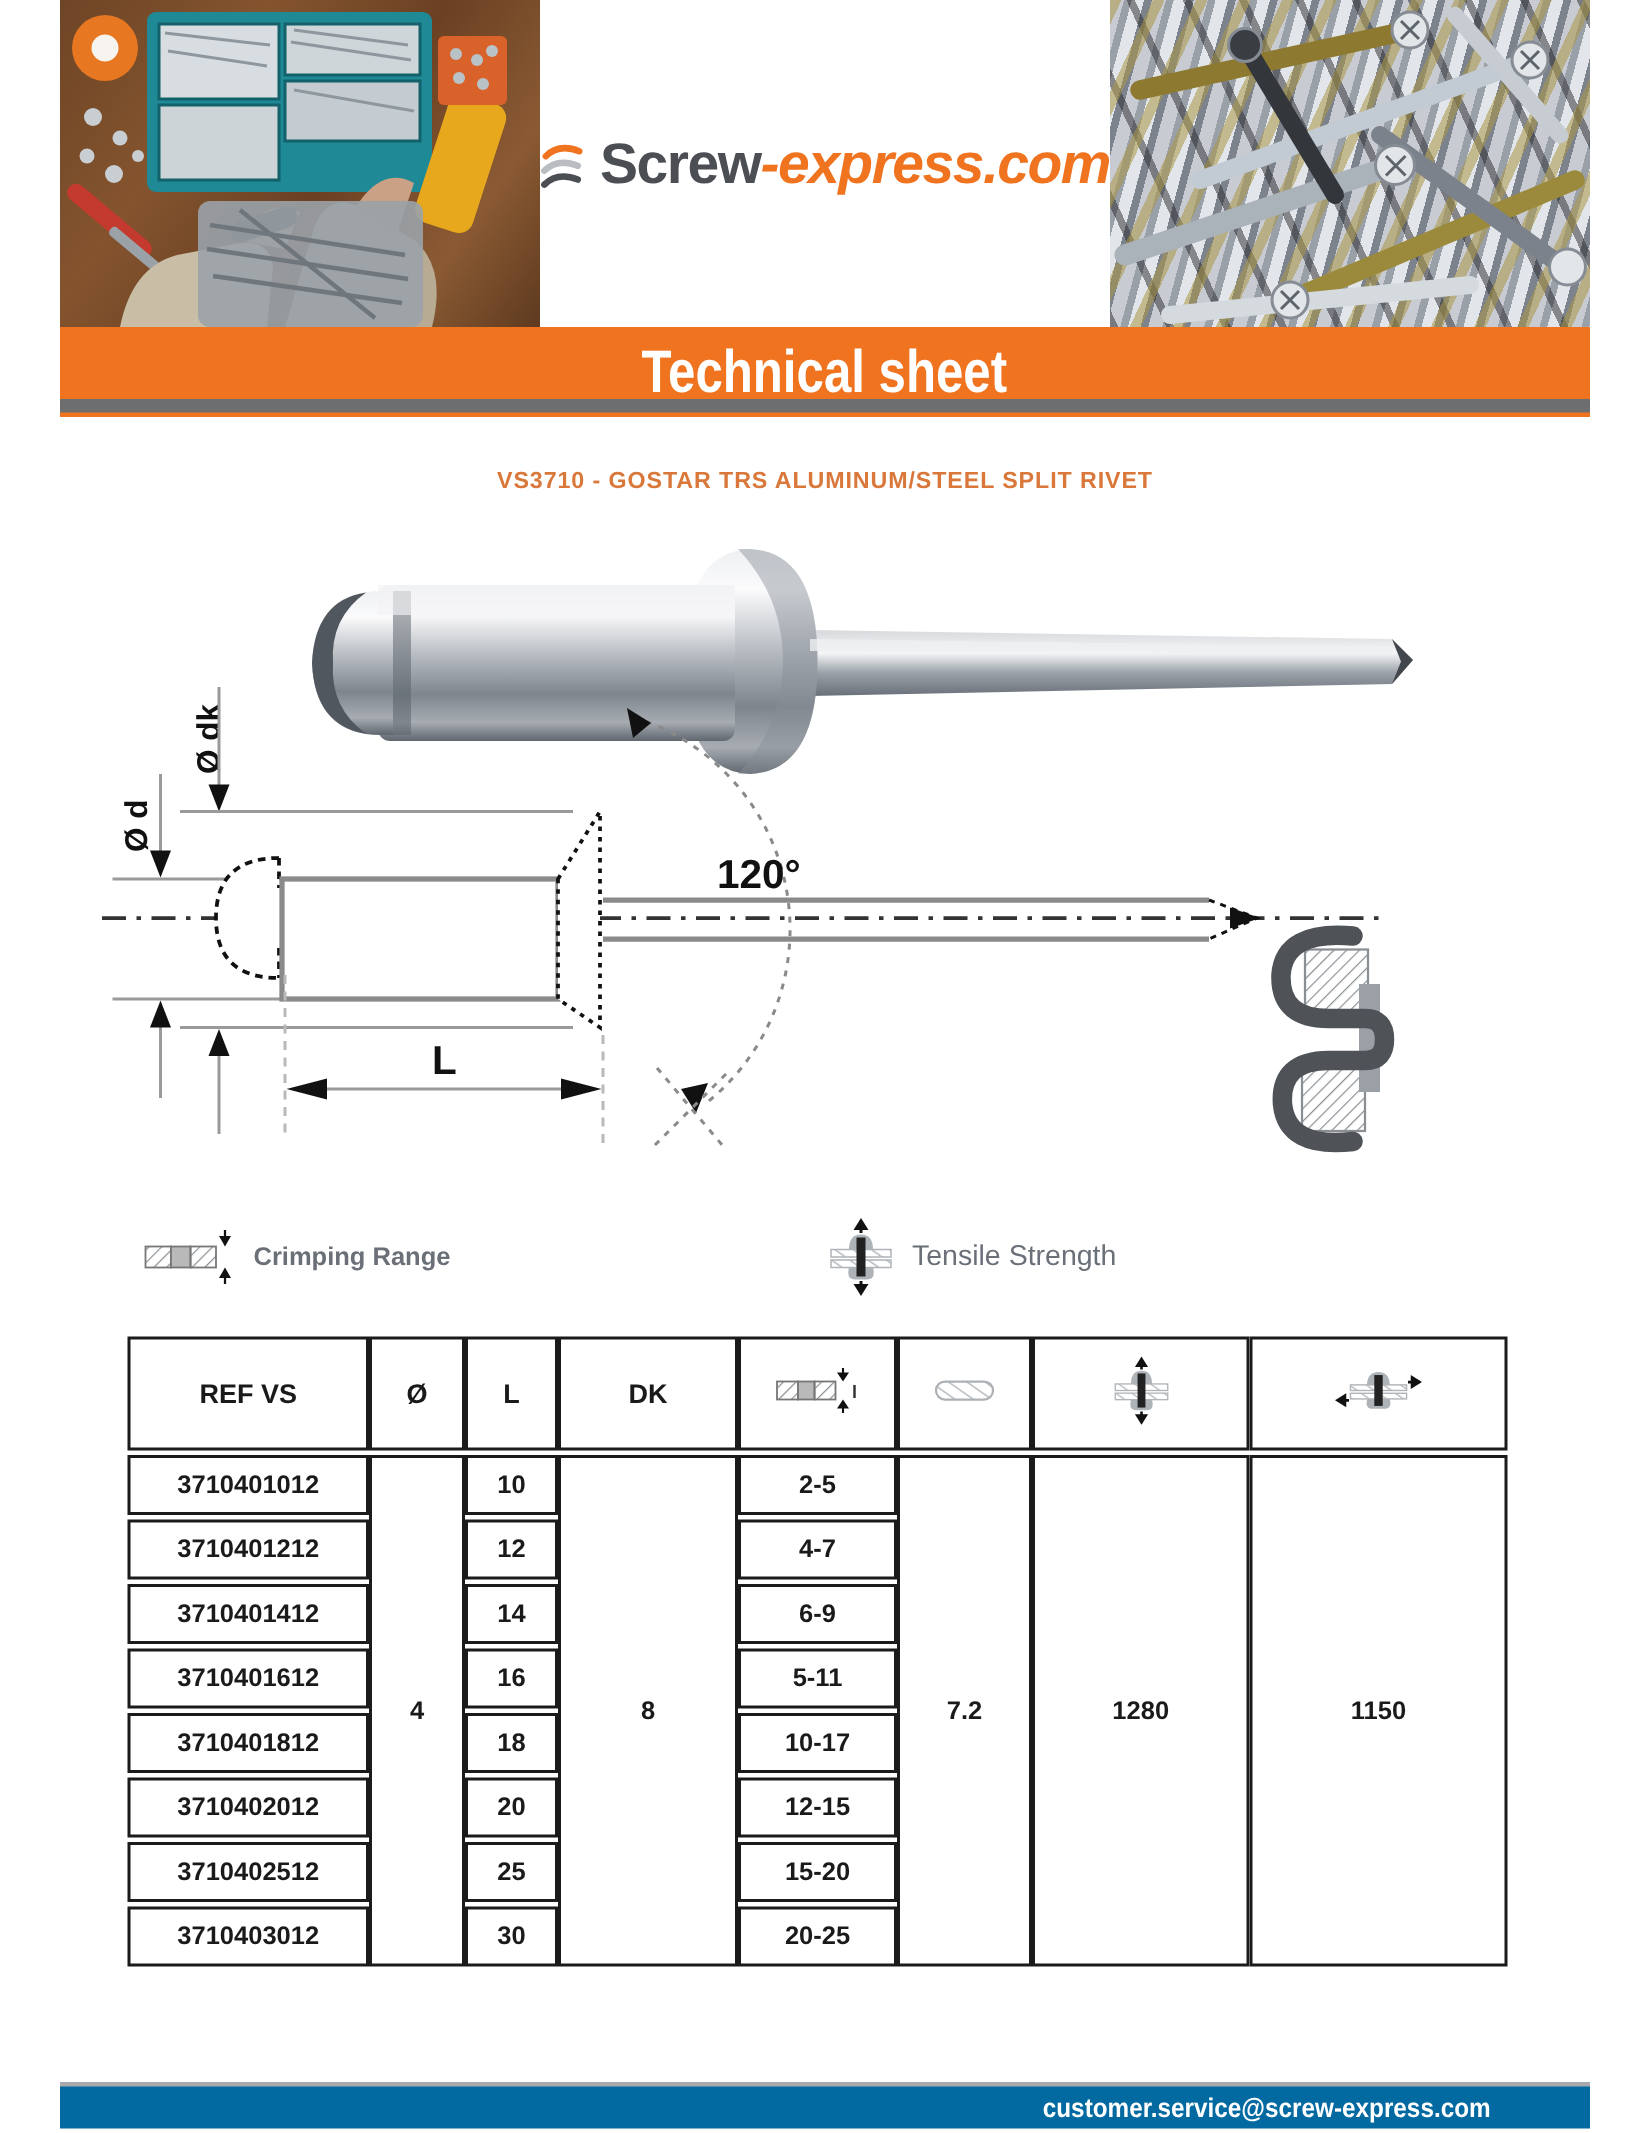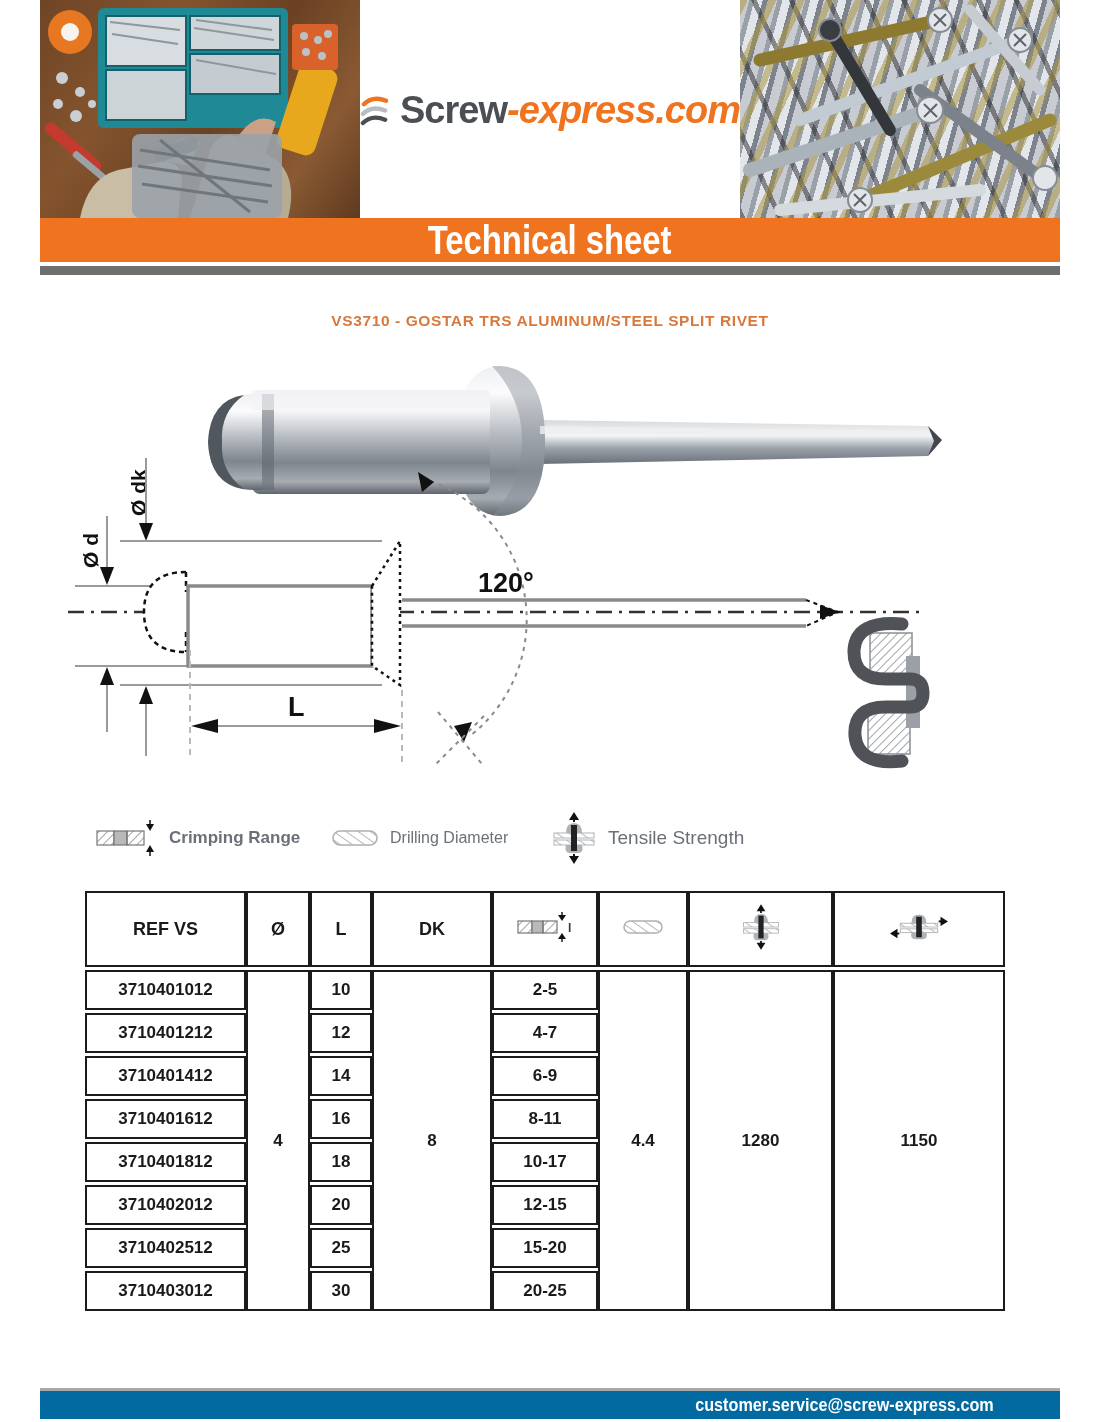--- a/index.html
+++ b/index.html
@@ -19,21 +19,21 @@
       repeating-linear-gradient(115deg, rgba(170,150,70,.55) 0 7px, rgba(0,0,0,0) 7px 26px),
       repeating-linear-gradient(65deg, rgba(40,40,44,.5) 0 5px, rgba(0,0,0,0) 5px 34px),
       repeating-linear-gradient(105deg,#c8ccd2 0 9px,#9aa0a8 9px 14px,#e2e5e9 14px 22px,#7d838c 22px 27px),
       #d8dadd;}
   .logo-wrap{left:320px;top:60px;width:380px;height:100px;display:flex;align-items:center;justify-content:center;gap:10px;background:#fff;}
   .logo-text{font-size:38px;font-weight:bold;white-space:nowrap;letter-spacing:-1px;}
   .logo-text .dark{color:#4b4f54;}
   .logo-text .orange{color:#f0731f;font-style:italic;}
 
   
-  .banner{left:40px;top:218px;width:1020px;height:44px;background:#f0731f;display:flex;align-items:center;justify-content:center;}
+  .banner{left:40px;top:218px;width:1020px;height:60px;background:#f0731f;display:flex;align-items:center;justify-content:center;}
   .banner-title{color:#ffffff;font-weight:bold;font-size:40px;letter-spacing:0px;transform:scaleX(.82);white-space:nowrap;}
   .gray-strip{left:40px;top:266px;width:1020px;height:9px;background:#6d6e70;}
 
   .sheet-title{left:0;top:312px;width:1100px;text-align:center;
     color:#d9783a;font-weight:bold;font-size:15.5px;letter-spacing:.6px;}
 
   
   .legend{left:40px;top:806px;width:1020px;height:64px;}
   .legend-item{position:absolute;top:0;display:flex;align-items:center;gap:10px;height:64px;}
   .legend-label{color:#6b7078;}
@@ -250,26 +250,20 @@
     <svg width="64" height="40" viewBox="0 0 64 40">
       <rect x="2" y="13" width="17" height="14" fill="url(#hatch)" stroke="#777" stroke-width="1.2"></rect>
       <rect x="19" y="13" width="13" height="14" fill="#b9b9b9" stroke="#777" stroke-width="1.2"></rect>
       <rect x="32" y="13" width="17" height="14" fill="url(#hatch)" stroke="#777" stroke-width="1.2"></rect>
       <line x1="55" y1="2" x2="55" y2="10" stroke="#111" stroke-width="1.5"></line>
         <polygon points="55,13 51,6 59,6" fill="#111"></polygon>
       <line x1="55" y1="38" x2="55" y2="30" stroke="#111" stroke-width="1.5"></line>
         <polygon points="55,27 51,34 59,34" fill="#111"></polygon>
     </svg>
     <span class="legend-label" style="font-size:17px;">Crimping Range</span>
-  </div>
-  <div class="legend-item" style="left:290px;">
-    <svg width="50" height="34" viewBox="0 0 50 34">
-      <rect x="3" y="10" width="44" height="14" rx="7" fill="url(#hatchL)" stroke="#adb1b5" stroke-width="1.6"></rect>
-    </svg>
-    <span class="legend-label" style="font-size:16px;">Drilling Diameter</span>
   </div>
   <div class="legend-item" style="left:510px;">
     <svg width="48" height="52" viewBox="0 0 48 52">
       <line x1="24" y1="2" x2="24" y2="10" stroke="#111" stroke-width="2"></line>
         <polygon points="24,0 19,8 29,8" fill="#111"></polygon>
       <line x1="24" y1="50" x2="24" y2="42" stroke="#111" stroke-width="2"></line>
         <polygon points="24,52 19,44 29,44" fill="#111"></polygon>
       <rect x="4" y="21" width="40" height="5" fill="url(#hatchL)" stroke="#b0b4b8" stroke-width="1"></rect>
       <rect x="4" y="28" width="40" height="5" fill="url(#hatchL)" stroke="#b0b4b8" stroke-width="1"></rect>
       <path d="M16 21 Q16 11 24 11 Q32 11 32 21 Z" fill="#aeb3b8"></path>
@@ -331,38 +325,38 @@
         <rect x="28" y="8" width="6" height="22" fill="#222"></rect>
       </svg>
     </th>
   </tr>
   <tr>
     <td>3710401012</td>
     <td rowspan="8">4</td>
     <td>10</td>
     <td rowspan="8">8</td>
     <td>2-5</td>
-    <td rowspan="8">4.4</td>
+    <td rowspan="8">7.2</td>
     <td rowspan="8">1280</td>
     <td rowspan="8">1150</td>
   </tr>
   <tr>
     <td>3710401212</td>
     <td>12</td>
     <td>4-7</td>
   </tr>
   <tr>
     <td>3710401412</td>
     <td>14</td>
     <td>6-9</td>
   </tr>
   <tr>
     <td>3710401612</td>
     <td>16</td>
-    <td>8-11</td>
+    <td>5-11</td>
   </tr>
   <tr>
     <td>3710401812</td>
     <td>18</td>
     <td>10-17</td>
   </tr>
   <tr>
     <td>3710402012</td>
     <td>20</td>
     <td>12-15</td>

